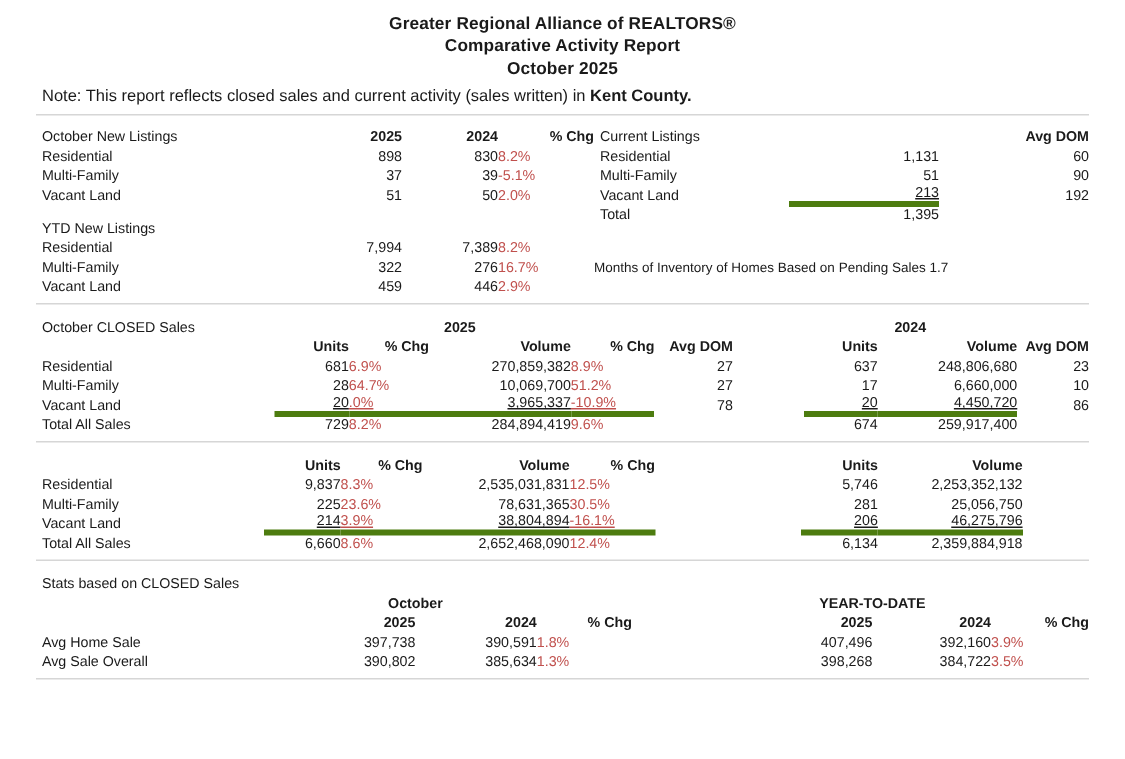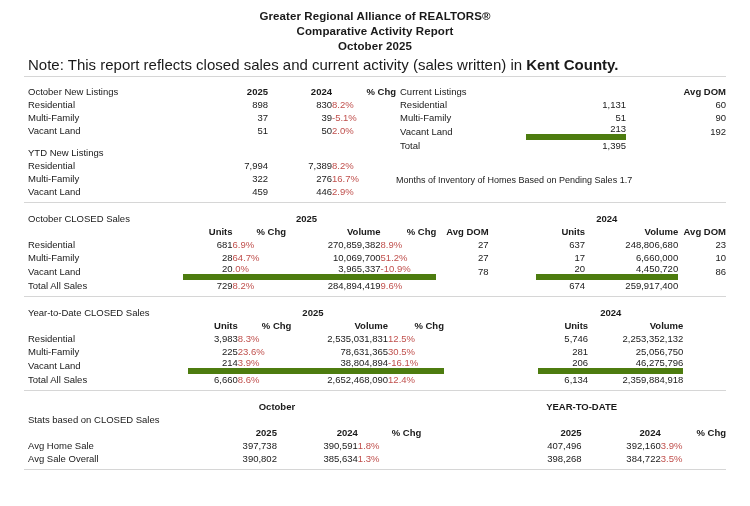--- a/index.html
+++ b/index.html
@@ -19,21 +19,21 @@
 
   
   .titles { text-align: center; padding-top: 9px; }
   .titles .t {
     font-weight: bold;
     font-size: 11.5px;
     line-height: 15px;
     letter-spacing: .1px;
   }
   .note {
-    font-size: 15px;
+    font-size: 11px;
     line-height: 13px;
     margin-top: 4px;
     padding-left: 4px;
   }
   .note b { font-weight: bold; }
 
   hr.rule {
     border: 0;
     border-top: 1px solid #d6d6d6;
     margin: 5px 0 0 0;
@@ -43,21 +43,21 @@
   table { border-collapse: collapse; width: 100%; }
   td, th { padding: 0; font-weight: normal; vertical-align: bottom; }
   tr { height: 13px; }
   .lbl { text-align: left; white-space: nowrap; padding-left: 4px; }
   .num { text-align: right; white-space: nowrap; font-variant-numeric: tabular-nums; }
   .hd  { font-weight: bold; text-align: right; }
   .sec { font-weight: normal; text-align: left; padding-left: 4px; white-space: nowrap; }
   .ctr { font-weight: bold; text-align: center; }
   .pct { color: #c0504d; text-align: left; white-space: nowrap; }
   .spacer { height: 9px; }
-  .underline { border-bottom: 6px solid #4d7c0f; }
+  .underline { border-bottom: 4px solid #4d7c0f; text-decoration: underline; }
 
   
   .block1 { display: flex; margin-top: 7px; }
   .b1-left  { width: 372px; }
   .b1-right { width: 330px; margin-left: 0px; }
   .b1-left col.c1 { width: 178px; }
   .b1-left col.c2 { width: 66px; }
   .b1-left col.c3 { width: 64px; }
   .b1-left col.c4 { width: 64px; }
   .b1-right col.r1 { width: 130px; }
@@ -315,45 +315,35 @@
         <col class="v">
         <col class="p2">
         <col class="d">
       <col class="g">
         <col class="u2">
         <col class="v2">
         <col class="d2">
     </colgroup>
     <tbody>
       <tr>
-        <td class="sec">Year-to-Date CLOSED Sales</td>
-        <td></td>
-        <td class="ctr" colspan="2">2025</td>
-        <td></td>
-          <td></td>
-          <td></td>
-        <td class="ctr" colspan="2">2024</td>
-        <td></td>
-      </tr>
-      <tr>
         <td></td>
         <td class="hd">Units</td>
         <td class="hd">% Chg</td>
         <td class="hd">Volume</td>
         <td class="hd">% Chg</td>
         <td></td>
           <td></td>
         <td class="hd">Units</td>
         <td class="hd">Volume</td>
         <td></td>
       </tr>
 
       <tr>
         <td class="lbl">Residential</td>
-        <td class="num">3,983</td>
+        <td class="num">9,837</td>
         <td class="pct">8.3%</td>
         <td class="num">2,535,031,831</td>
         <td class="pct">12.5%</td>
         <td></td>
           <td></td>
         <td class="num">5,746</td>
         <td class="num">2,253,352,132</td>
         <td></td>
       </tr>
       <tr>
@@ -403,36 +393,36 @@
         <col class="a">
         <col class="b">
         <col class="c">
       <col class="gp">
         <col class="d">
         <col class="e">
         <col class="f">
     </colgroup>
     <tbody>
       <tr>
+        <td class="sec">Stats based on CLOSED Sales</td>
+        <td></td>
+          <td></td>
+          <td></td>
+          <td></td>
+          <td></td>
+          <td></td>
+          <td></td>
+      </tr>
+      <tr>
         <td></td>
         <td class="ctr" colspan="2">October</td>
         <td></td>
           <td></td>
         <td class="ctr" colspan="2">YEAR-TO-DATE</td>
         <td></td>
-      </tr>
-      <tr>
-        <td class="sec">Stats based on CLOSED Sales</td>
-        <td></td>
-          <td></td>
-          <td></td>
-          <td></td>
-          <td></td>
-          <td></td>
-          <td></td>
       </tr>
       <tr>
         <td></td>
         <td class="hd">2025</td>
         <td class="hd">2024</td>
         <td class="hd">% Chg</td>
         <td></td>
         <td class="hd">2025</td>
         <td class="hd">2024</td>
         <td class="hd">% Chg</td>

